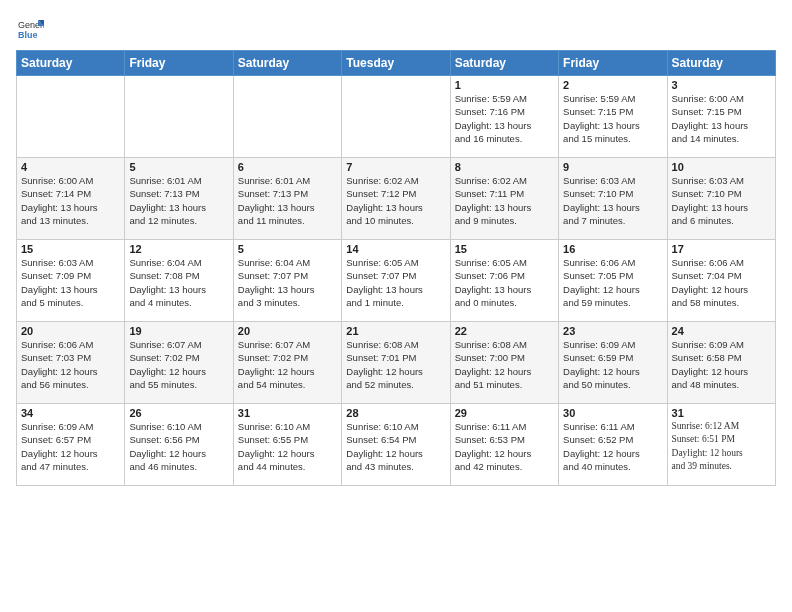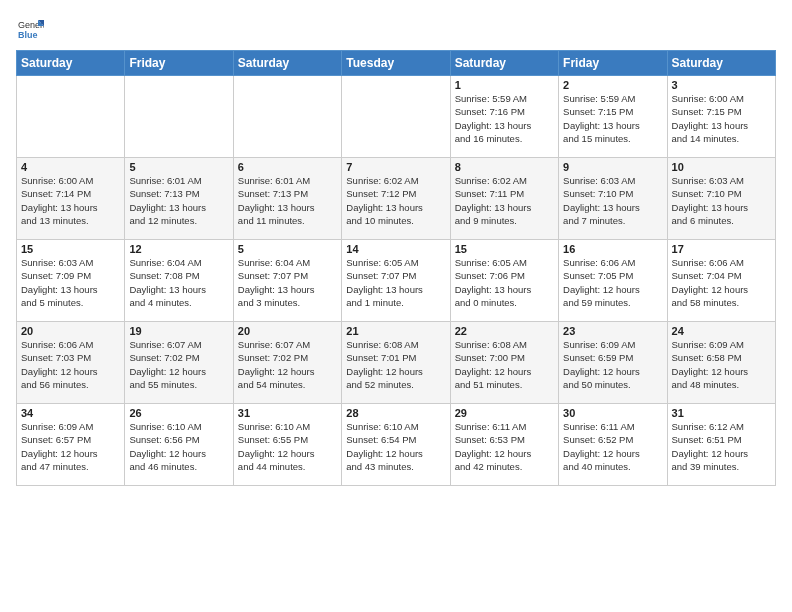--- a/index.html
+++ b/index.html
@@ -353,21 +353,21 @@
           </td>
           <td>
             <span class="day-num">30</span>
             <div class="day-info" style="white-space: pre-line;">Sunrise: 6:11 AM
 Sunset: 6:52 PM
 Daylight: 12 hours
 and 40 minutes.</div>
           </td>
           <td>
             <span class="day-num">31</span>
-            <div class="day-info" style="white-space: pre-line;">Sunrise: 6:12 AM
+            <div class="day-info" style="white-space: pre-line; font-family: Liberation Serif, serif;">Sunrise: 6:12 AM
 Sunset: 6:51 PM
 Daylight: 12 hours
 and 39 minutes.</div>
           </td>
         </tr>
       </tbody>
   </table>
 </div>
 
 </body></html>

